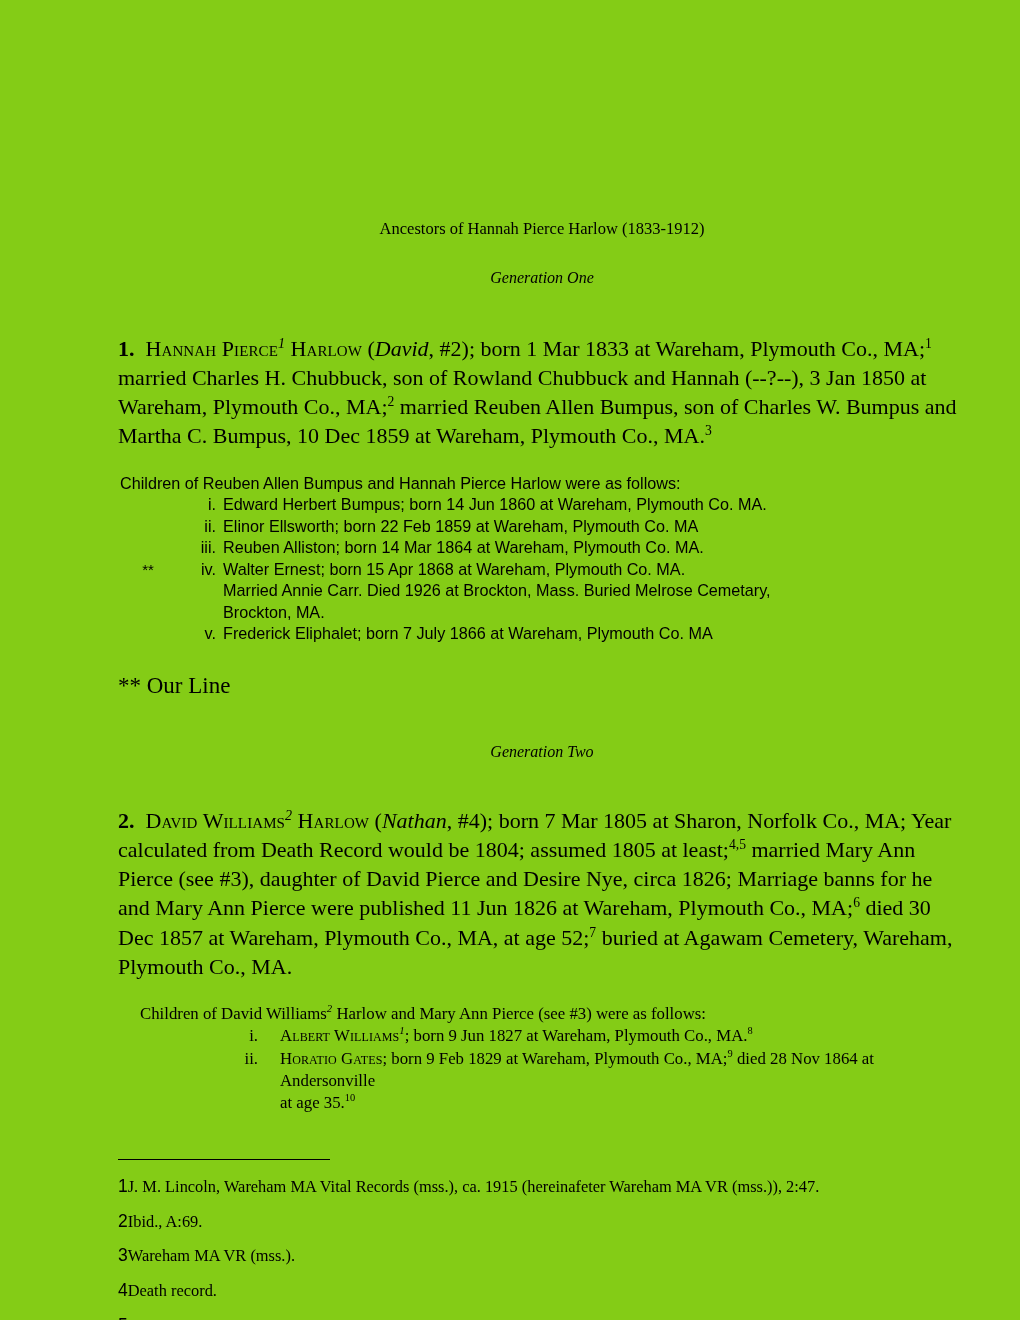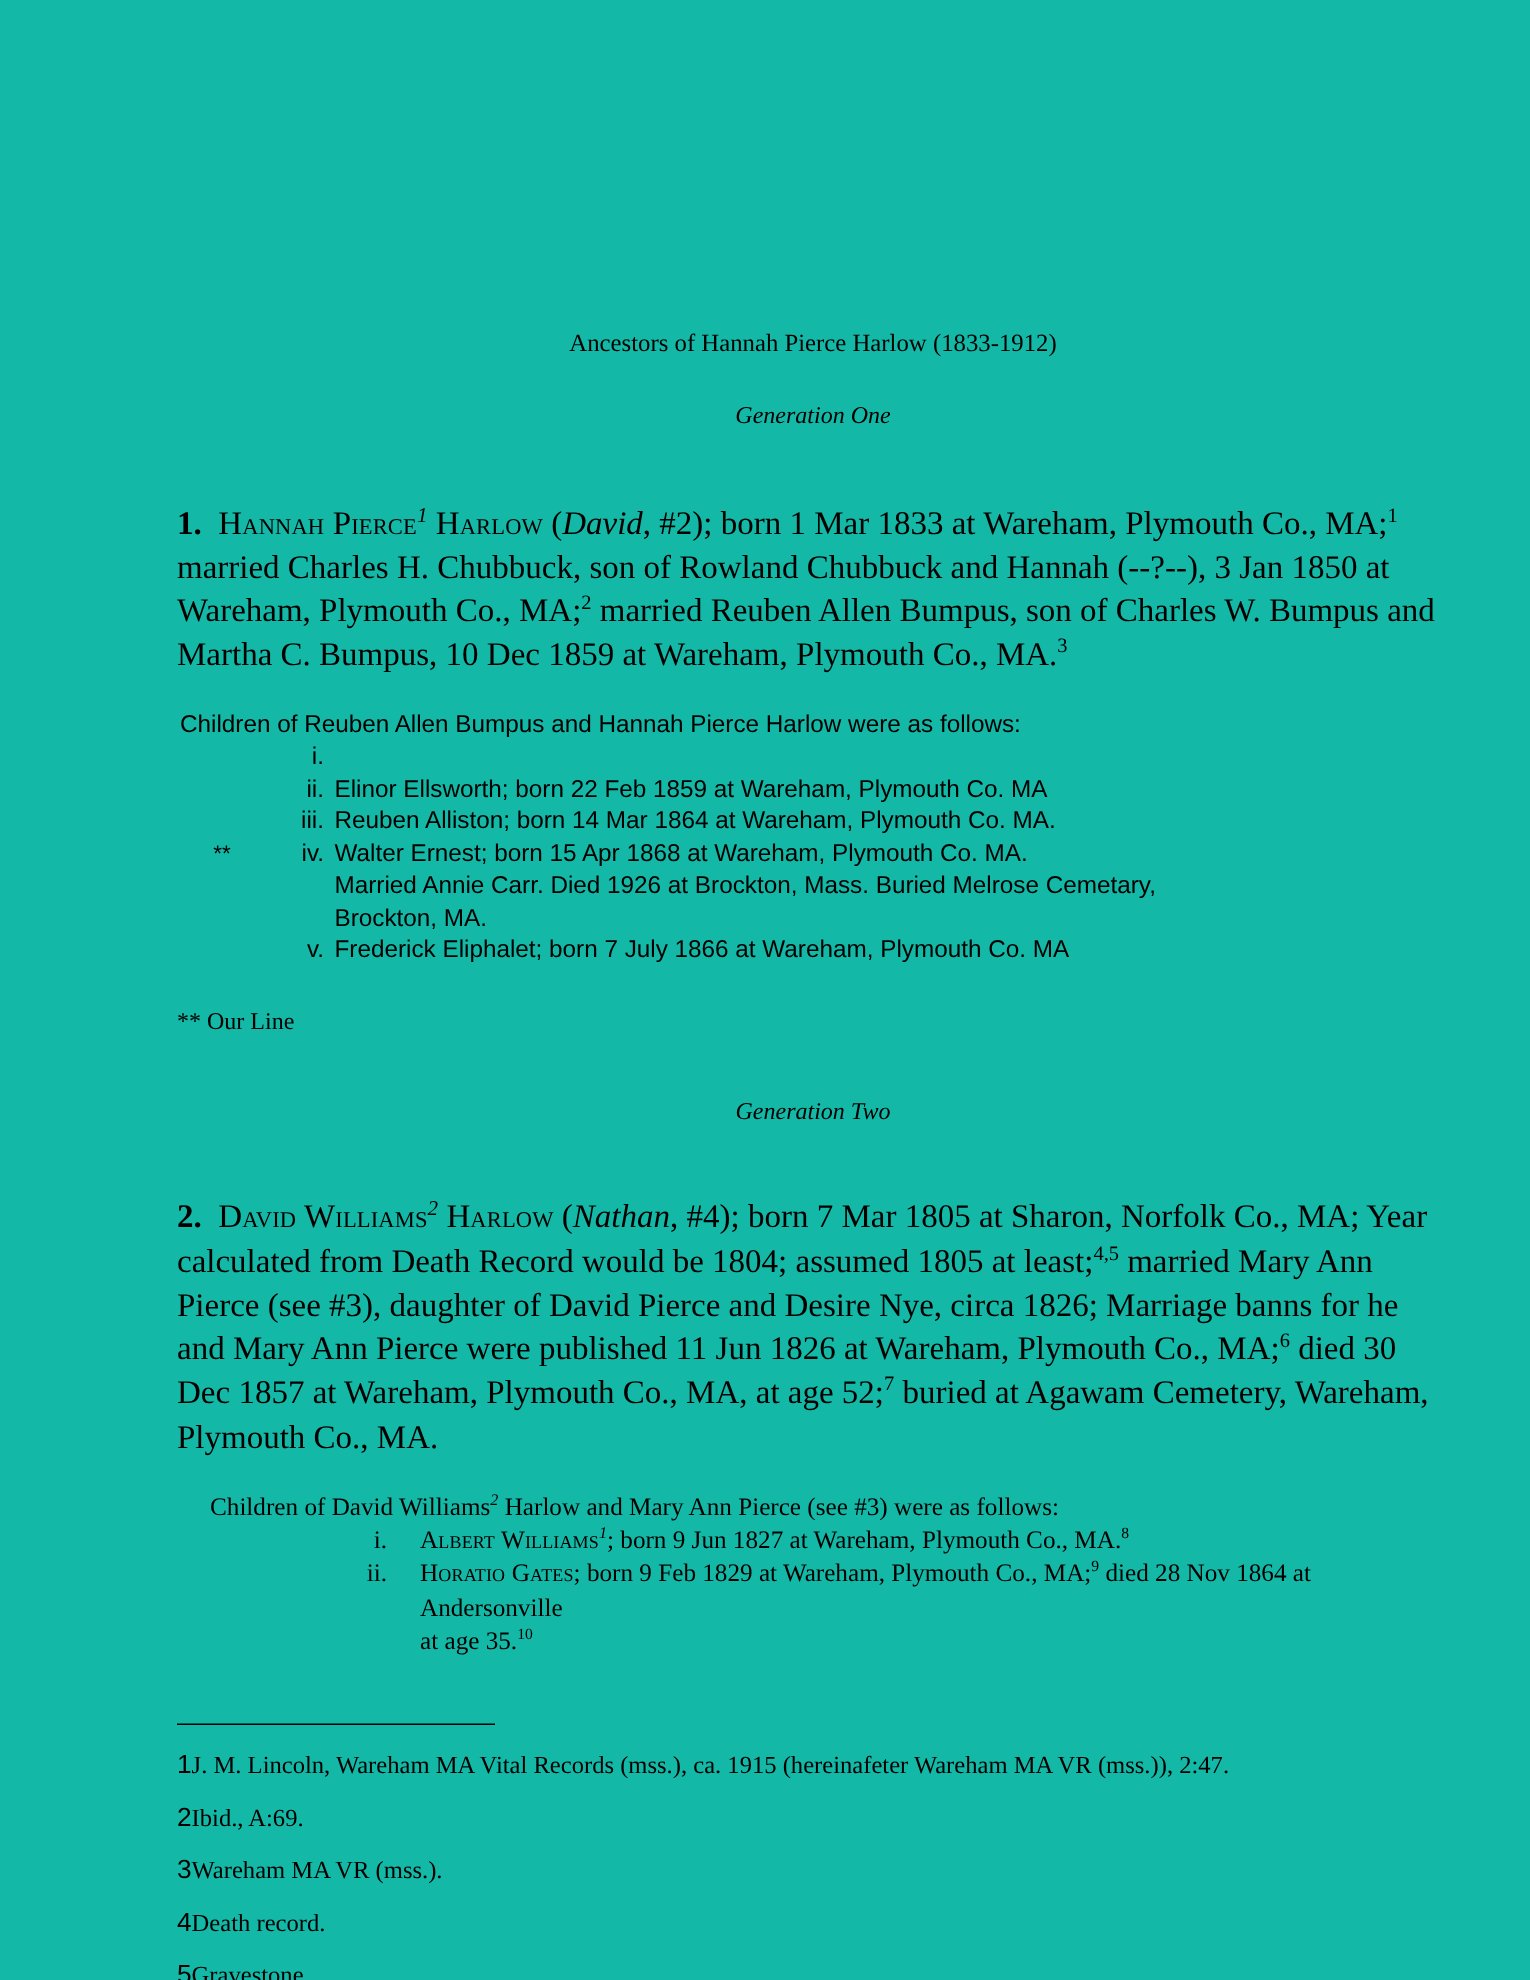--- a/index.html
+++ b/index.html
@@ -4,21 +4,21 @@
 <style>
   html, body {
     margin: 0;
     padding: 0;
     background: #ffffff;
   }
   .page {
     position: relative;
     width: 1020px;
     height: 1320px;
-    background: #14b8a6;
+    background: #84cc16;
     overflow: hidden;
     font-family: "Liberation Serif", "DejaVu Serif", serif;
     color: #000000;
   }
   .content {
     position: absolute;
     left: 118px;
     top: 0;
     width: 848px;
   }
@@ -121,21 +121,21 @@
     width: 118px;
     flex: 0 0 118px;
     text-align: right;
   }
   .children-serif .child-row .ctext {
     padding-left: 22px;
   }
 
   
   .ourline {
-    font-size: 16px;
+    font-size: 23px;
     line-height: 1.33;
     margin: 0;
     padding-top: 26px;
   }
 
   
   .footnote-area {
     padding-top: 44px;
   }
   .fn-rule {
@@ -179,20 +179,21 @@
 
     <div style="height:22px"></div>
 
     <div class="children-sans">
       <p class="intro">Children of Reuben Allen Bumpus and Hannah Pierce Harlow were as follows:</p>
       <div class="child-list">
 
         <div class="child-row">
           <span class="mark"></span>
           <span class="numeral">i.</span>
+          <span class="ctext">Edward Herbert Bumpus; born 14 Jun 1860 at Wareham, Plymouth Co. MA.</span>
         </div>
 
         <div class="child-row">
           <span class="mark"></span>
           <span class="numeral">ii.</span>
           <span class="ctext">Elinor Ellsworth; born 22 Feb 1859 at Wareham, Plymouth Co. MA</span>
         </div>
 
         <div class="child-row">
           <span class="mark"></span>

